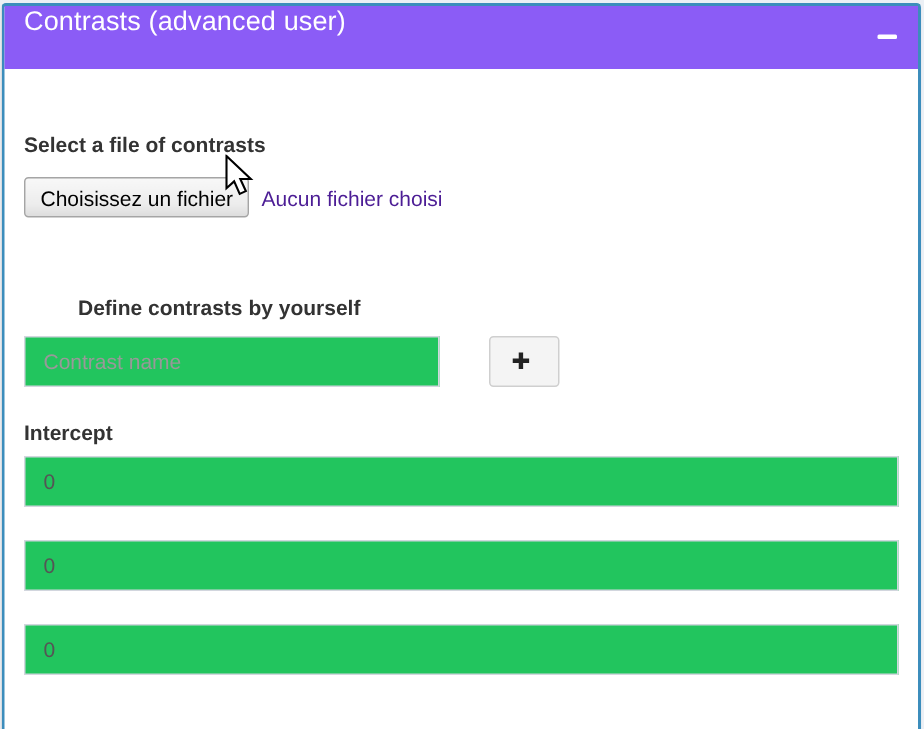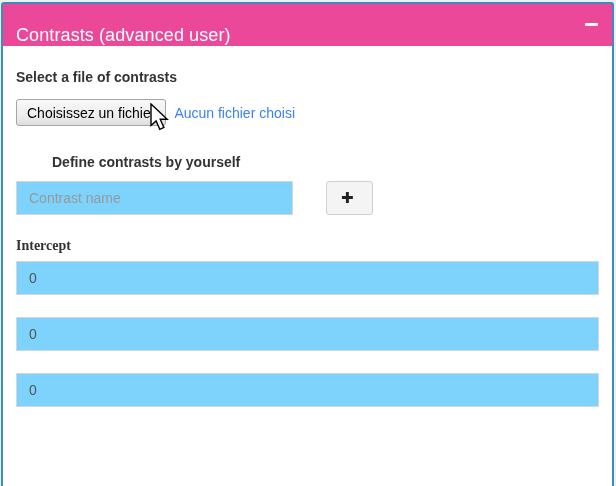--- a/index.html
+++ b/index.html
@@ -14,25 +14,25 @@
     position: absolute;
     left: 1px; top: 2px;
     width: 613px; height: 484px;
     background: #ffffff;
     border: 2px solid #3c8dbc;
     border-bottom: none;
     border-radius: 3px 3px 0 0;
     box-shadow: 0 1px 1px rgba(0,0,0,0.1);
   }
   .box-header {
-    background: #ec4899;
+    background: #8b5cf6;
     color: #ffffff;
     height: 42px;
     display: flex;
-    align-items: flex-end;
+    align-items: flex-start;
     padding: 0 13px;
     position: relative;
   }
   .box-title {
     font-size: 18px;
     font-weight: 400;
     letter-spacing: 0.1px;
   }
   .collapse-btn {
     position: absolute;
@@ -54,59 +54,59 @@
   .box-body {
     padding: 23px 13px 10px 13px;
   }
   .lbl {
     display: block;
     font-size: 14px;
     line-height: 17px;
     font-weight: 700;
     color: #333333;
   }
-  .file-lbl { margin-bottom: 13px; }
+  .file-lbl { margin-bottom: 13px; margin-top: 19px; }
   .file-row {
     display: flex;
     align-items: center;
     height: 27px;
   }
   .file-btn {
     display: inline-flex;
     align-items: center;
     height: 27px;
     padding: 0 10px;
     font-size: 14px;
     color: #000000;
     background: linear-gradient(180deg, #f8f8f8 0%, #ececec 70%, #dddddd 100%);
     border: 1px solid #a5a5a5;
     border-radius: 3px;
     cursor: pointer;
     white-space: nowrap;
   }
   .file-status {
     font-size: 14px;
-    color: #3b82f6;
+    color: #4c1d95;
     margin-left: 8px;
     white-space: nowrap;
   }
-  .define-lbl { margin-top: 28px; margin-bottom: 10px; padding-left: 36px; }
+  .define-lbl { margin-top: 52px; margin-bottom: 10px; padding-left: 36px; }
   .define-row {
     display: flex;
     align-items: center;
   }
   .form-control {
     height: 34px;
     border: 1px solid #d2d6de;
     border-radius: 0;
     padding: 6px 12px;
     font-size: 14px;
     font-family: "Liberation Sans", "DejaVu Sans", sans-serif;
     color: #555555;
-    background: #7dd3fc;
+    background: #22c55e;
     outline: none;
   }
   .form-control::placeholder { color: #999999; opacity: 1; }
   .name-input { width: 277px; }
   .btn-default {
     margin-left: 33px;
     height: 34px;
     padding: 0 14px;
     background: #f4f4f4;
     border: 1px solid #cfcfcf;
@@ -119,21 +119,21 @@
     align-items: center;
     white-space: nowrap;
   }
   .plus-glyph {
     font-weight: 700;
     font-size: 15px;
     margin-right: 4px;
     color: #222222;
   }
   .field-group { margin-top: 22px; }
-  .field-group .lbl { margin-bottom: 7px; font-family: Liberation Serif, serif; }
+  .field-group .lbl { margin-bottom: 7px; }
   .full-input { width: 100%; }
   .cursor-svg {
     position: absolute;
     left: 149px; top: 103px;
     pointer-events: none;
   }
 </style>
 </head>
 <body>
 

